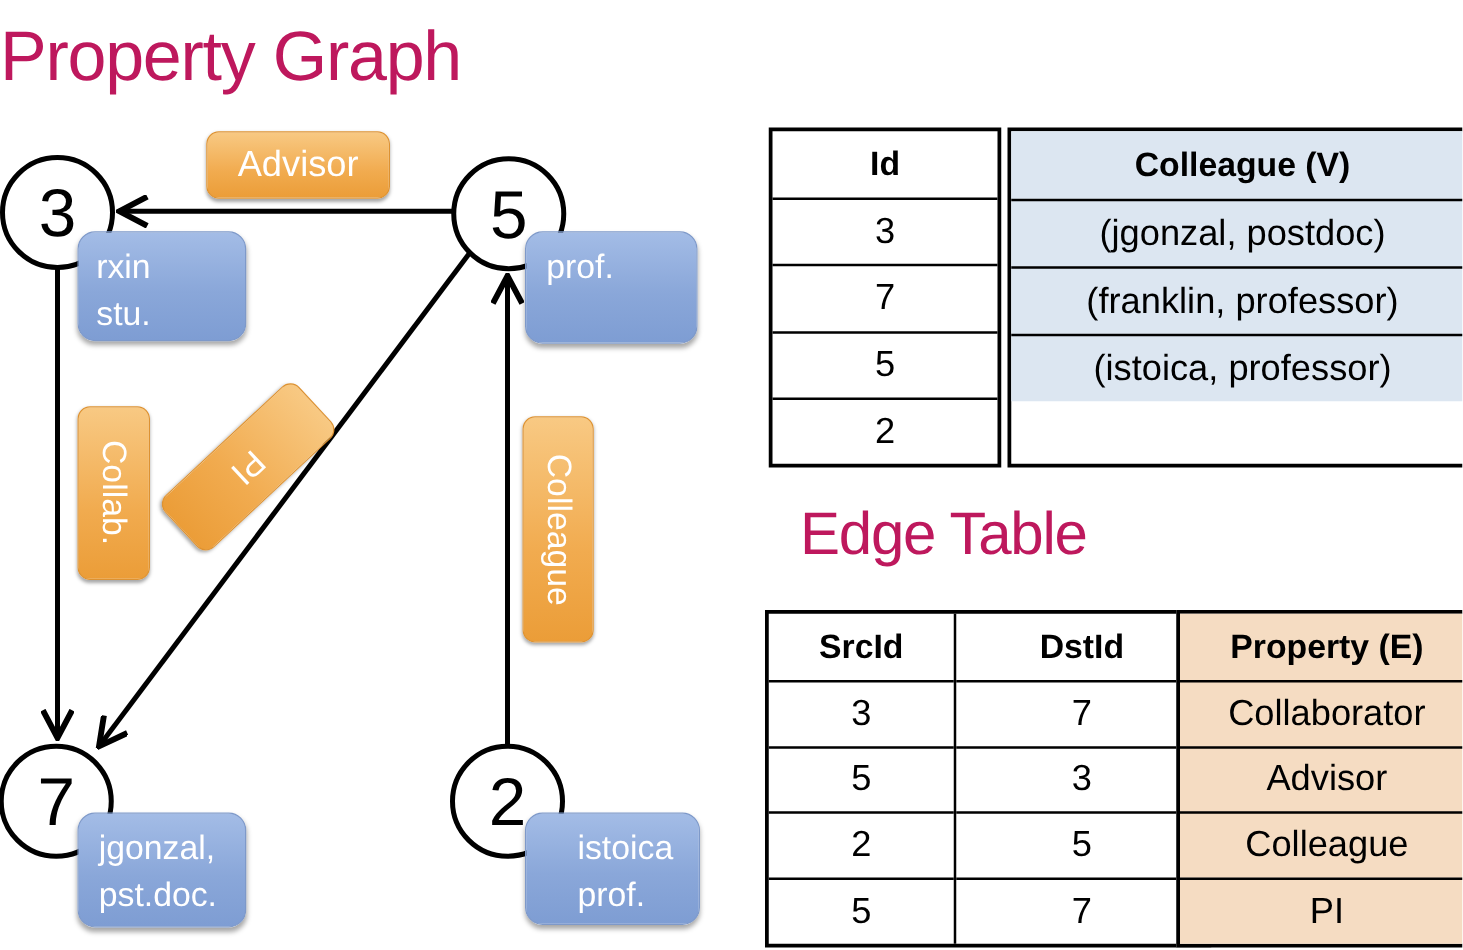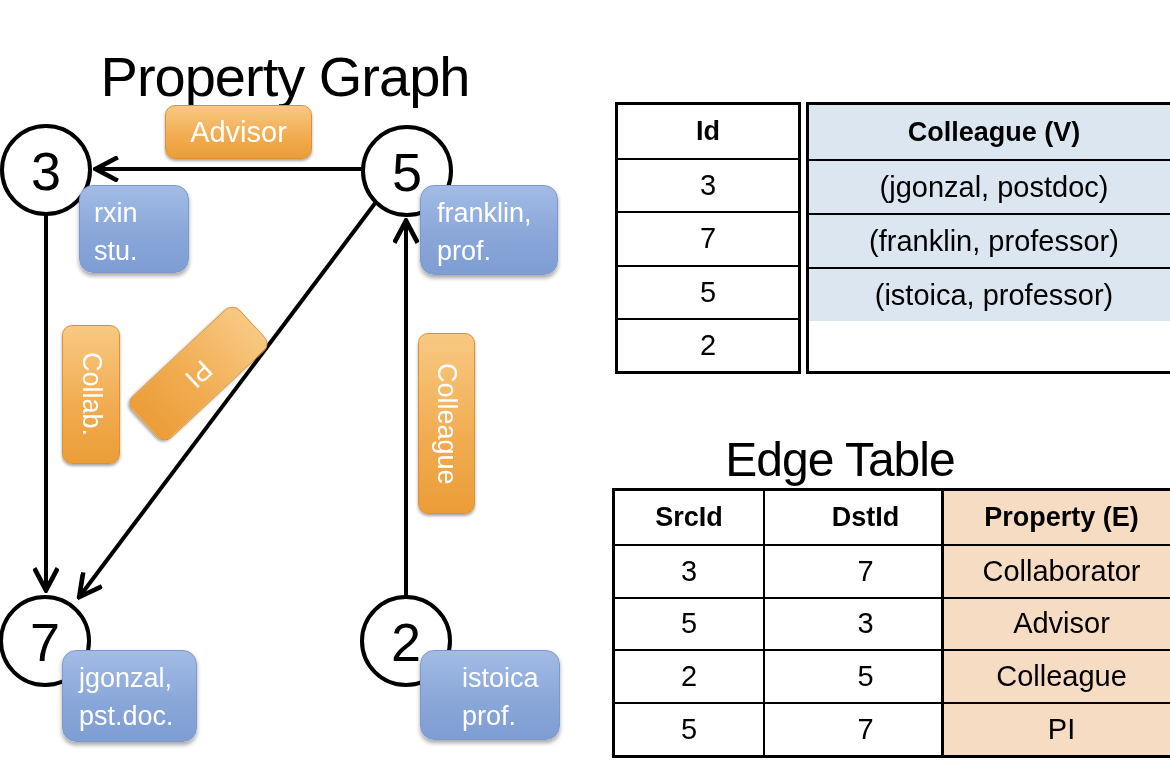--- a/index.html
+++ b/index.html
@@ -2,22 +2,22 @@
 <html><head>
 <meta charset="utf-8">
 <style>
   html,body{margin:0;padding:0;background:#fff;}
   .canvas{
     position:relative;width:1170px;height:760px;background:#fff;overflow:hidden;
     font-family:"Liberation Sans",sans-serif;color:#000;
   }
   
   .big-title{
-    position:absolute;text-align:center;font-weight:300;color:#000000;
-    letter-spacing:-1px;white-space:nowrap;margin-top:32px;
+    position:absolute;font-weight:300;color:#be185d;
+    letter-spacing:-1px;white-space:nowrap;
   }
   #graph-title{left:0;top:12px;width:570px;font-size:56px;}
   #vertex-title{left:623px;top:14px;width:400px;font-size:48px;}
   #edge-title{left:640px;top:400px;width:400px;font-size:48px;}
 
   
   .graph-panel{position:absolute;left:0;top:0;width:585px;height:760px;}
   .graph-svg{position:absolute;left:0;top:0;}
   .node-num{
     position:absolute;width:90px;height:90px;line-height:92px;text-align:center;
@@ -35,21 +35,21 @@
   #label-collab{left:62px;top:325px;width:56px;height:137px;}
   #label-colleague{left:418px;top:333px;width:55px;height:179px;}
   #label-pi{left:170px;top:300px;width:55px;height:145px;transform:rotate(47deg);}
   .vprop{
     position:absolute;box-sizing:border-box;padding:8px 0 0 16px;
     background:linear-gradient(180deg,#a3bce6 0%,#8aa7d9 55%,#7e9dd3 100%);
     border:1px solid #7e99c9;border-radius:14px;
     box-shadow:0 3px 4px rgba(0,0,0,.35);
     color:#fff;font-size:27px;font-weight:300;line-height:1.42;
   }
-  #vprop-rxin{left:79px;top:185px;width:110px;height:88px;padding-left:14px;}
+  #vprop-rxin{left:62px;top:185px;width:135px;height:88px;padding-left:14px;}
   #vprop-franklin{left:420px;top:185px;width:138px;height:90px;}
   #vprop-jgonzal{left:62px;top:650px;width:135px;height:92px;}
   #vprop-istoica{left:420px;top:650px;width:140px;height:90px;padding-left:41px;}
 
   
   .tbox{
     position:absolute;box-sizing:border-box;border:3px solid #000;background:#fff;
     display:flex;flex-direction:column;margin-left:20px;
   }
   .tbox.row{flex-direction:row;}
@@ -101,21 +101,20 @@
     <div class="edge-label" id="label-advisor">Advisor</div>
     <div class="edge-label vert" id="label-collab">Collab.</div>
     <div class="edge-label vert" id="label-pi">PI</div>
     <div class="edge-label vert" id="label-colleague">Colleague</div>
 
     <div class="vprop" id="vprop-rxin">
       <div>rxin</div>
       <div>stu.</div>
     </div>
     <div class="vprop" id="vprop-franklin">
-      <div>franklin,</div>
       <div>prof.</div>
     </div>
     <div class="vprop" id="vprop-jgonzal">
       <div>jgonzal,</div>
       <div>pst.doc.</div>
     </div>
     <div class="vprop" id="vprop-istoica">
       <div>istoica</div>
       <div>prof.</div>
     </div>

